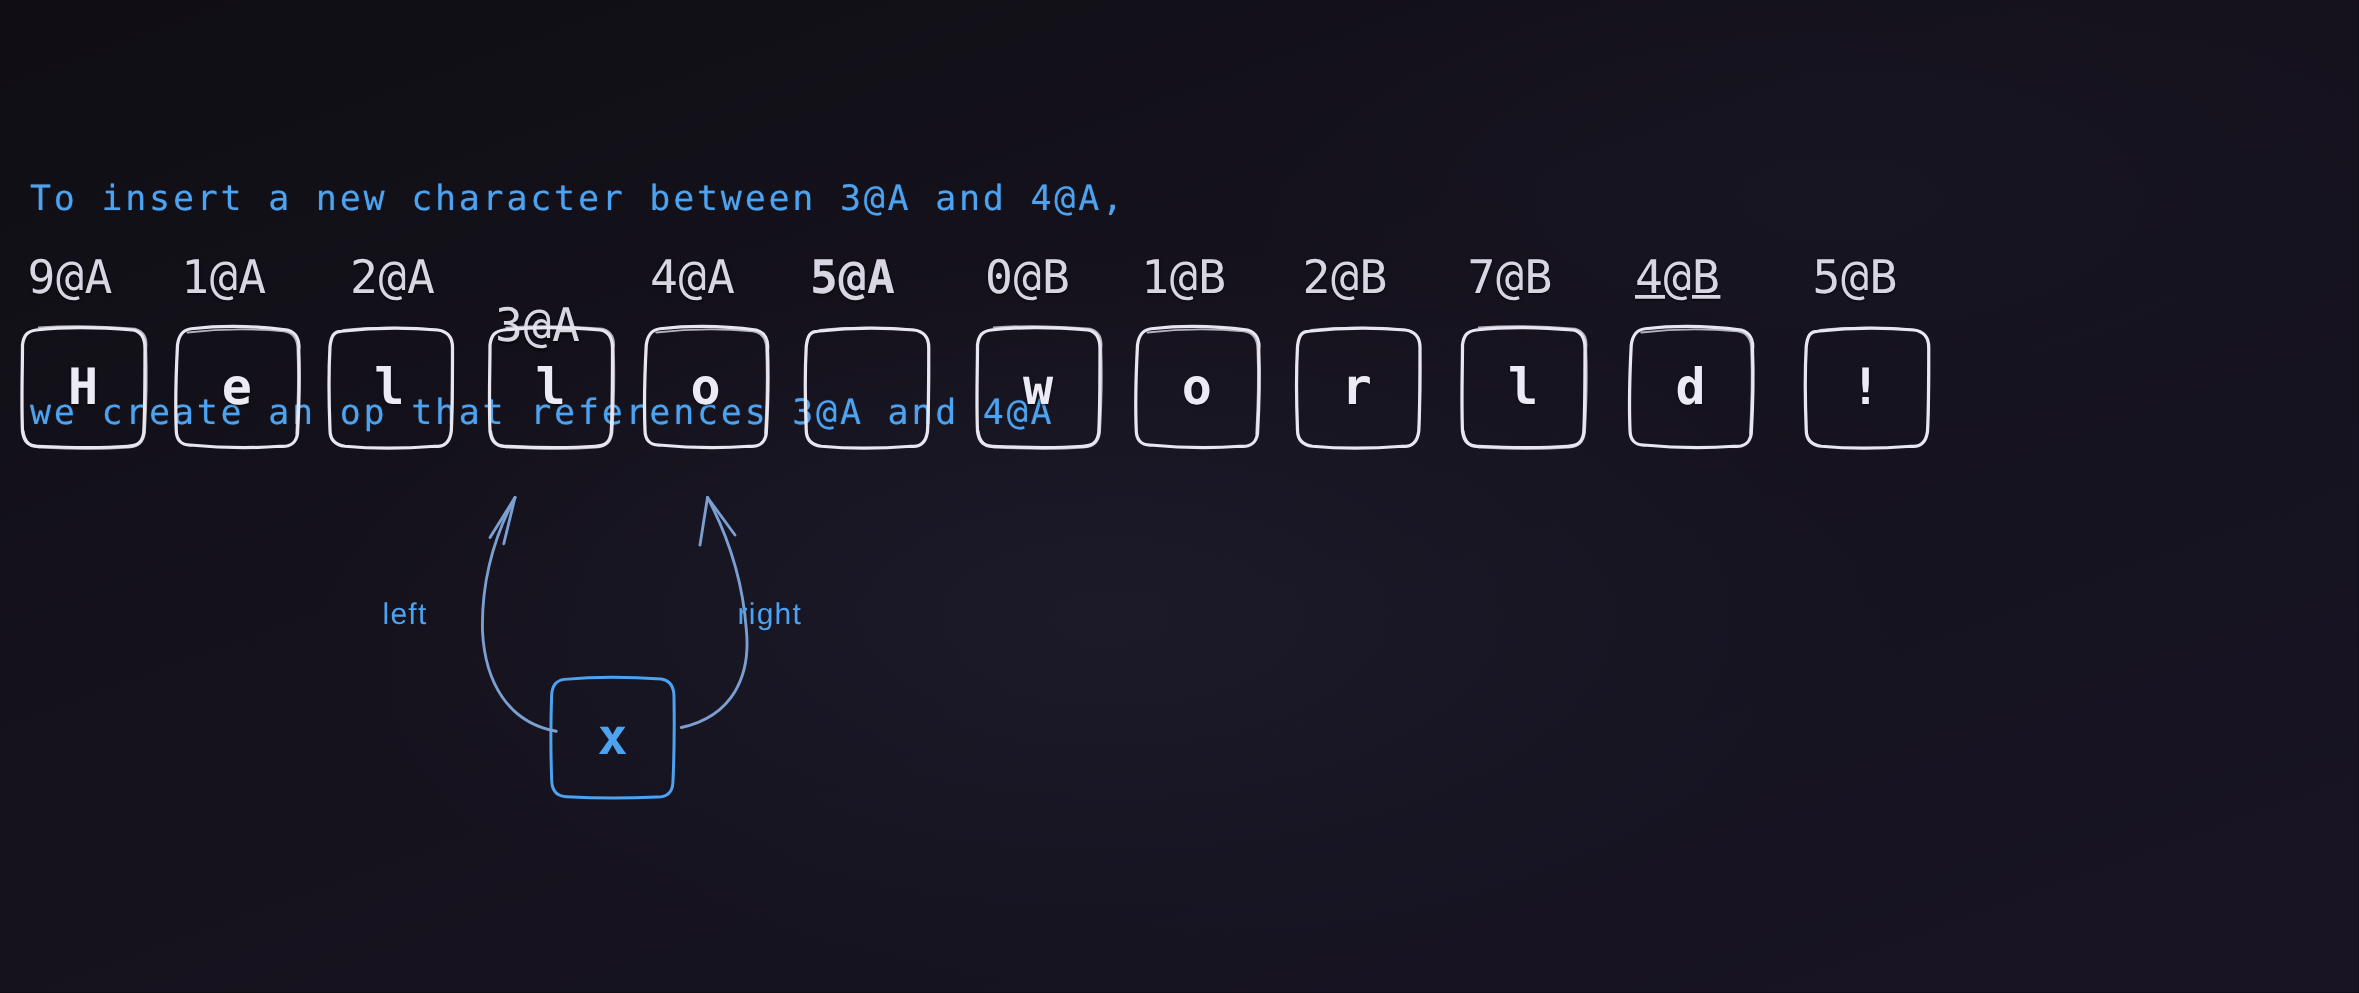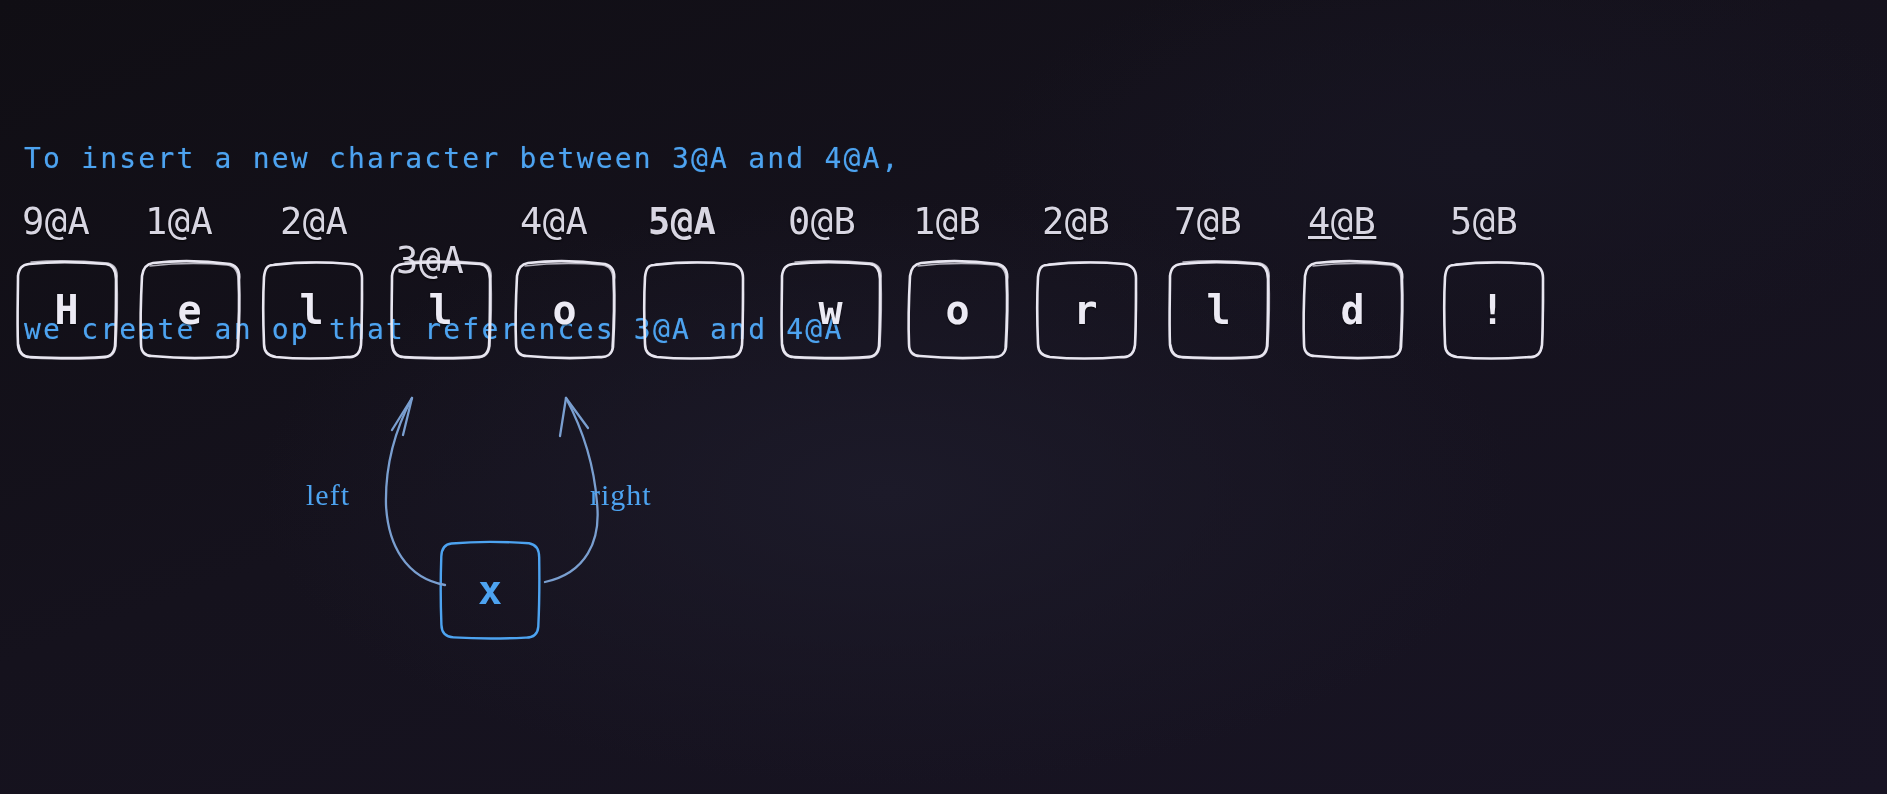--- a/index.html
+++ b/index.html
@@ -99,22 +99,22 @@
     position: absolute;
     left: 0;
     top: 0;
     width: 1887px;
     height: 794px;
     pointer-events: none;
   }
   .edge-label {
     position: absolute;
     color: #4da3f0;
-    font-family: Liberation Serif, serif;
-    font-size: 30px;
+    font-family: Liberation Sans, sans-serif;
+    font-size: 24px;
     letter-spacing: 1px;
     white-space: nowrap;
   }
 </style>
 </head>
 <body>
 
 <div id="stage">
 
   <div id="heading">

